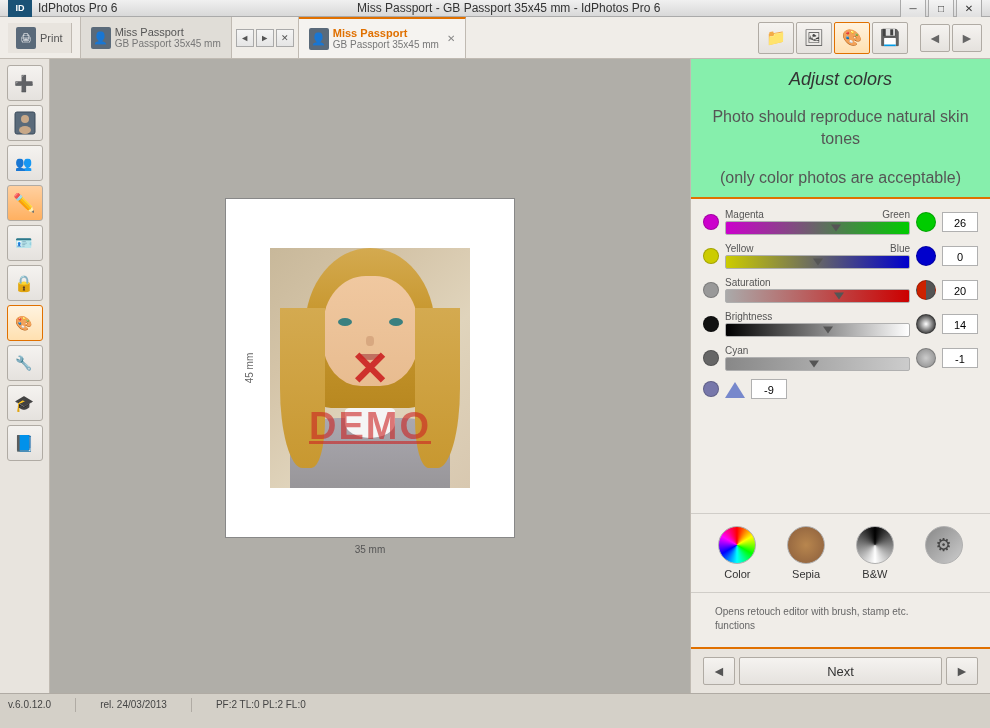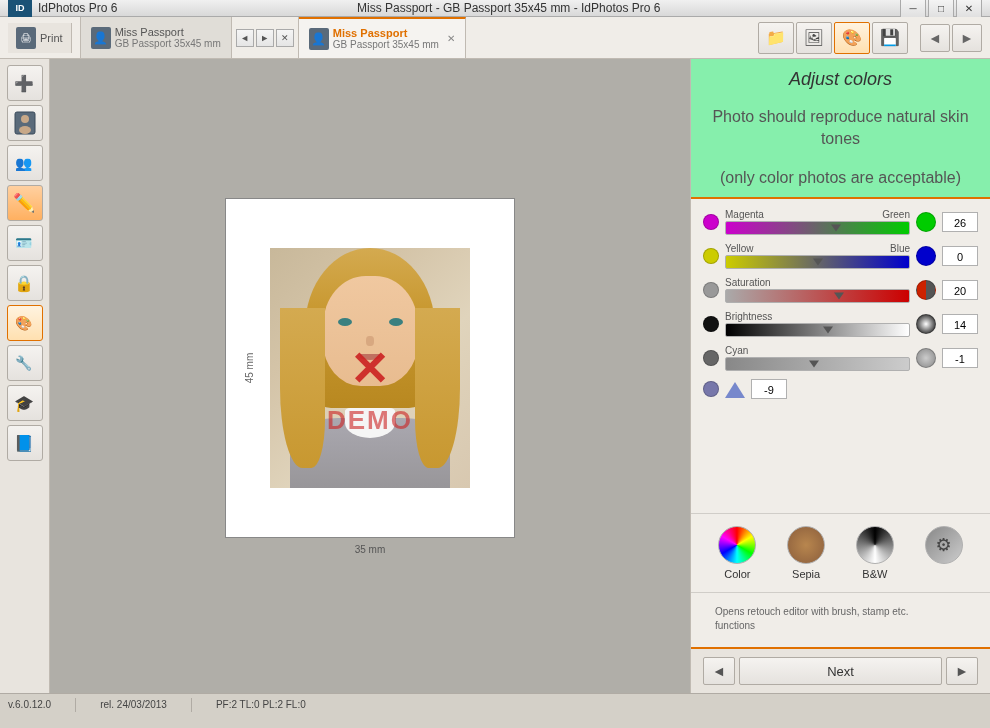--- a/index.html
+++ b/index.html
@@ -311,27 +311,28 @@
     .demo-cross {
       position: absolute;
       font-size: 48px;
       color: #cc2222;
       font-weight: bold;
       z-index: 10;
       opacity: 0.9;
     }
     .demo-text {
       position: absolute;
-      font-size: 26px;
+      font-size: 38px;
       font-weight: bold;
       color: #cc2222;
       opacity: 0.6;
       z-index: 10;
-      bottom: 52px;
+      bottom: 40px;
       letter-spacing: 2px;
+      text-decoration: underline;
     }
 
     .frame-label-side {
       position: absolute;
       left: 8px;
       top: 50%;
       transform: translateY(-50%) rotate(-90deg);
       font-size: 10px;
       color: #666;
       white-space: nowrap;

